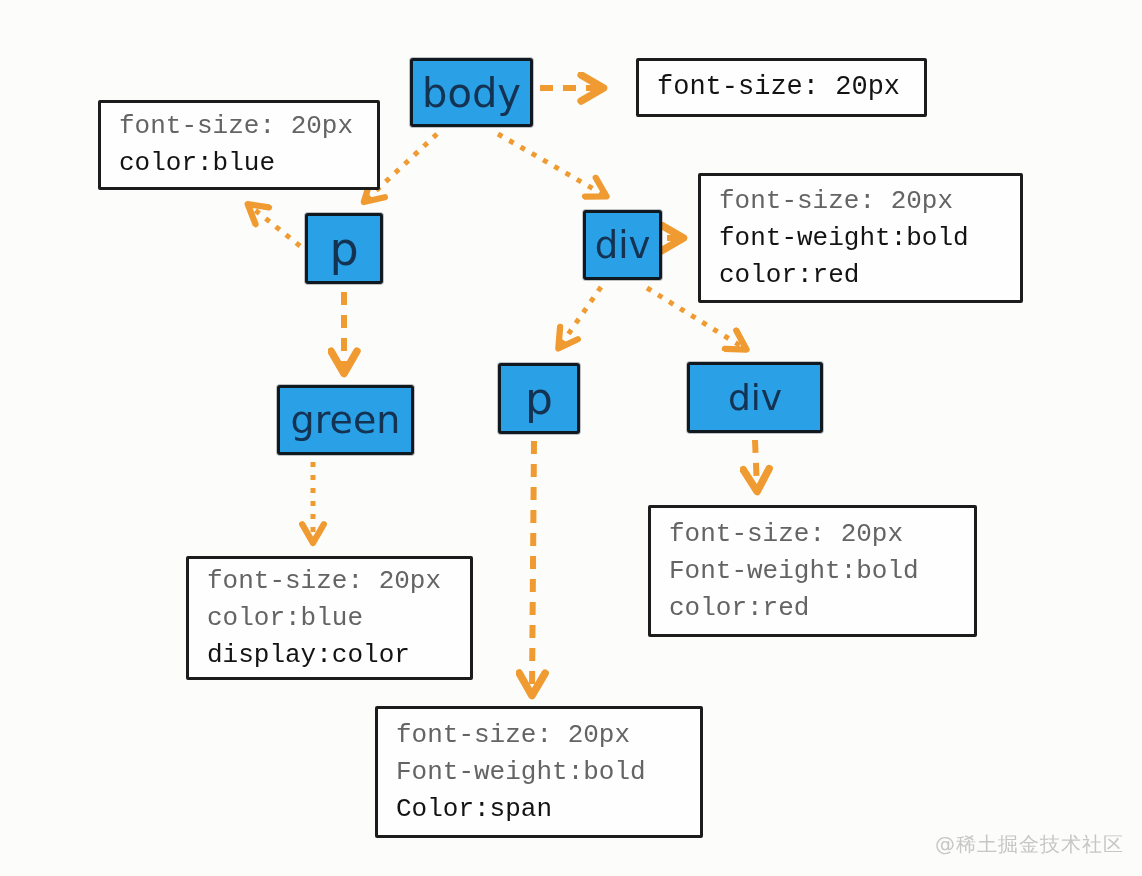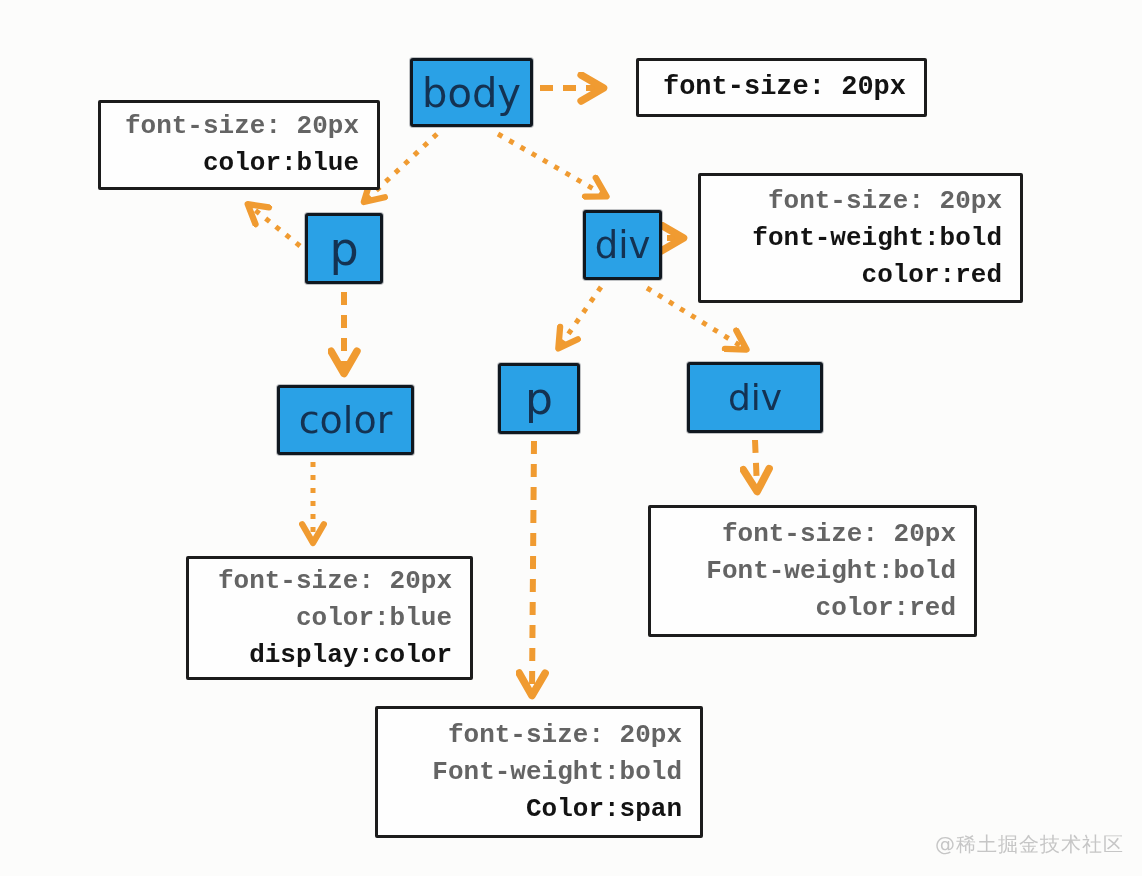--- a/index.html
+++ b/index.html
@@ -1,20 +1,19 @@
 <!DOCTYPE html>
 <html><head>
 <meta charset="utf-8">
 <style>
   html,body { margin:0; padding:0; background:#ffffff; }
   .canvas {
     position:relative; width:1142px; height:876px;
     background:#fcfcfb; overflow:hidden;
     font-family:"DejaVu Sans", sans-serif;
-    text-align:right;
   }
   .arrows { position:absolute; left:0; top:0; width:1142px; height:876px; pointer-events:none; }
 
   .node {
     position:absolute; box-sizing:border-box;
     background:#2aa1e6; border:3px solid #101820; border-radius:3px;
     display:flex; align-items:center; justify-content:center;
     color:#143252;
     box-shadow:0 0 0 1px rgba(10,20,30,0.25);
     font-family:"DejaVu Sans", sans-serif;
@@ -25,21 +24,21 @@
   .node-span1 { left:277px; top:385px; width:137px; height:70px; font-size:38px; }
   .node-p2    { left:498px; top:363px; width:82px;  height:71px; font-size:44px; }
   .node-div2  { left:687px; top:362px; width:136px; height:71px; font-size:36px; }
 
   .stylebox {
     position:absolute; box-sizing:border-box;
     background:#fefefe; border:3px solid #1c1c1c; border-radius:2px;
     padding:6px 18px;
     display:flex; flex-direction:column; justify-content:center;
     font-family:"Liberation Mono","DejaVu Sans Mono",monospace;
-    font-weight:bold; font-size:26px; line-height:37px;
+    font-weight:normal; font-size:26px; line-height:37px;
     white-space:pre;
   }
   .sb-body  { left:636px; top:58px;  width:291px; height:59px; font-size:27px; }
   .sb-p1    { left:98px;  top:100px; width:282px; height:90px; }
   .sb-div1  { left:698px; top:173px; width:325px; height:130px; }
   .sb-span1 { left:186px; top:556px; width:287px; height:124px; }
   .sb-div2  { left:648px; top:505px; width:329px; height:132px; }
   .sb-p2    { left:375px; top:706px; width:328px; height:132px; }
 
   .muted  { color:#646464; }
@@ -83,21 +82,21 @@
   <div class="node node-body">
     <span>body</span>
   </div>
   <div class="node node-p1">
     <span>p</span>
   </div>
   <div class="node node-div1">
     <span>div</span>
   </div>
   <div class="node node-span1">
-    <span>color</span>
+    <span>green</span>
   </div>
   <div class="node node-p2">
     <span>p</span>
   </div>
   <div class="node node-div2">
     <span>div</span>
   </div>
 
   <div class="stylebox sb-body">
     <div class="strong">font-size: 20px</div>

